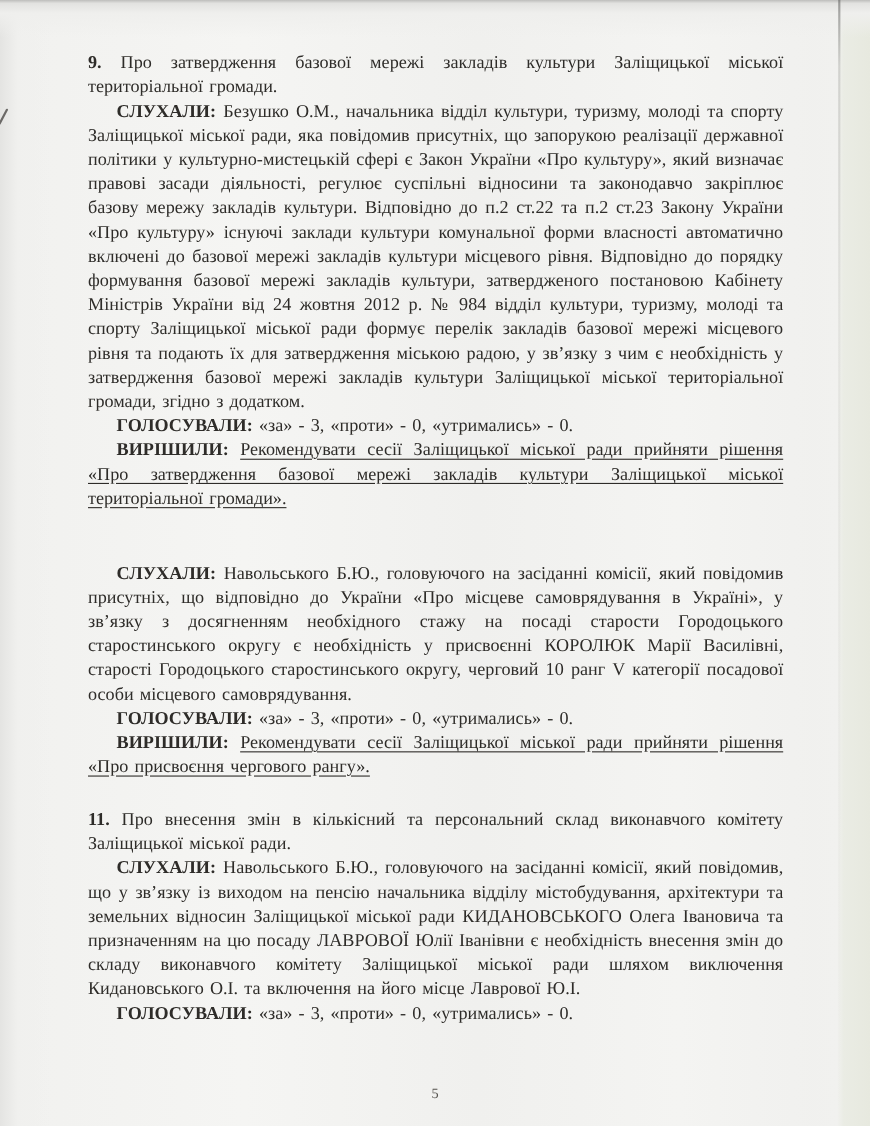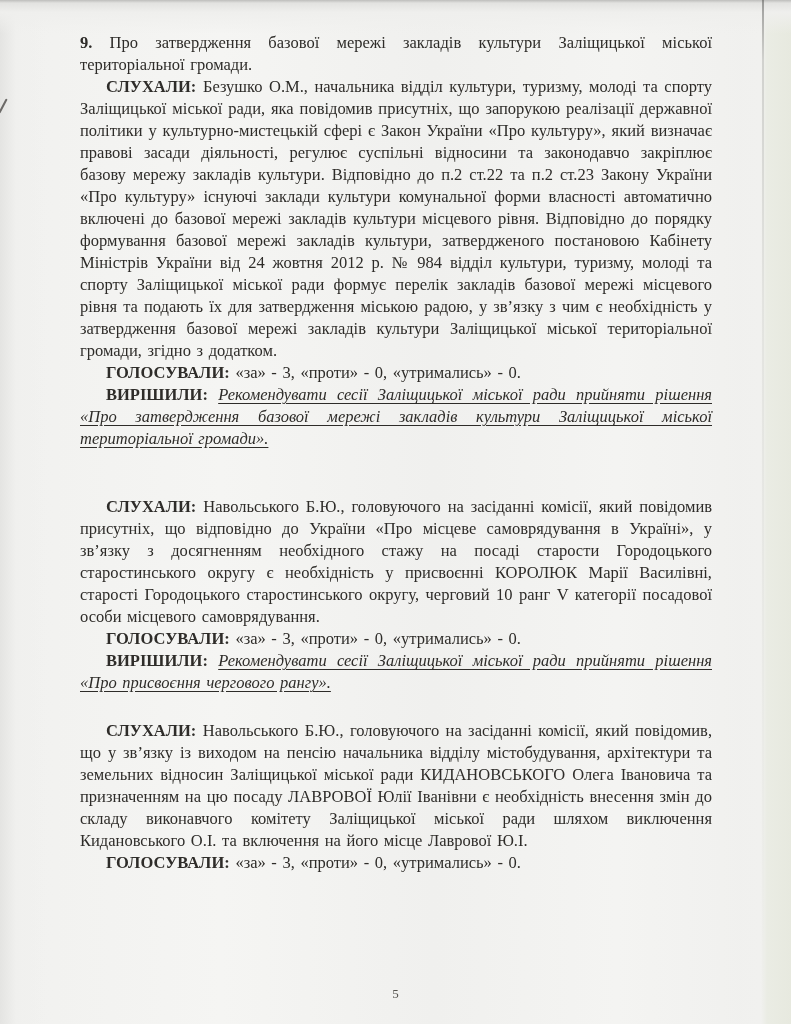--- a/index.html
+++ b/index.html
@@ -17,29 +17,29 @@
   }
   .scan-right-line {
     position: absolute; top: 0; bottom: 0; left: 762px; width: 2px;
     background: linear-gradient(180deg, rgba(90,90,88,0.55) 0, rgba(120,120,118,0.25) 60px, rgba(140,140,138,0.12) 300px, rgba(150,150,148,0.05) 700px, rgba(150,150,148,0) 100%);
   }
   .pen-mark {
     position: absolute; left: 2px; top: 98px; width: 2px; height: 16px;
     background: #4c4a47; transform: rotate(28deg); border-radius: 1px; opacity: .8;
   }
   .content {
-    position: absolute; left: 80px; top: 32px; width: 632px;
+    position: absolute; left: 80px; top: 46px; width: 632px;
   }
   .para {
     margin: 0; text-align: justify;
     font-size: 16.5px; line-height: 22px; word-spacing: 1.5px;
   }
   .para.indent { text-indent: 26px; }
   .bold { font-weight: bold; }
-  .resolution { font-style: italic; text-decoration: underline; text-underline-offset: 3px; }
+  .resolution { text-decoration: underline; text-underline-offset: 3px; }
   .doc-section.gap-large { margin-top: 46px; }
   .doc-section.gap-small { margin-top: 26px; }
   .page-number {
     position: absolute; left: 0; width: 791px; top: 986px;
     text-align: center; font-size: 13px; color: #56544f;
   }
 </style>
 </head>
 <body>
 
@@ -76,20 +76,24 @@
       <span class="bold">ГОЛОСУВАЛИ:</span>
       <span>«за» - 3, «проти» - 0, «утримались» - 0.</span>
     </p>
     <p class="para indent">
       <span class="bold">ВИРІШИЛИ:</span>
       <span class="resolution">Рекомендувати сесії Заліщицької міської ради прийняти рішення «Про присвоєння чергового рангу».</span>
     </p>
   </section>
 
   <section class="doc-section gap-small">
+    <p class="para">
+      <span class="bold">11.</span>
+      <span>Про внесення змін в кількісний та персональний склад виконавчого комітету Заліщицької міської ради.</span>
+    </p>
     <p class="para indent">
       <span class="bold">СЛУХАЛИ:</span>
       <span>Навольського Б.Ю., головуючого на засіданні комісії, який повідомив, що у зв’язку із виходом на пенсію начальника відділу містобудування, архітектури та земельних відносин Заліщицької міської ради КИДАНОВСЬКОГО Олега Івановича та призначенням на цю посаду ЛАВРОВОЇ Юлії Іванівни є необхідність внесення змін до складу виконавчого комітету Заліщицької міської ради шляхом виключення Кидановського О.І. та включення на його місце Лаврової Ю.І.</span>
     </p>
     <p class="para indent">
       <span class="bold">ГОЛОСУВАЛИ:</span>
       <span>«за» - 3, «проти» - 0, «утримались» - 0.</span>
     </p>
   </section>
 

